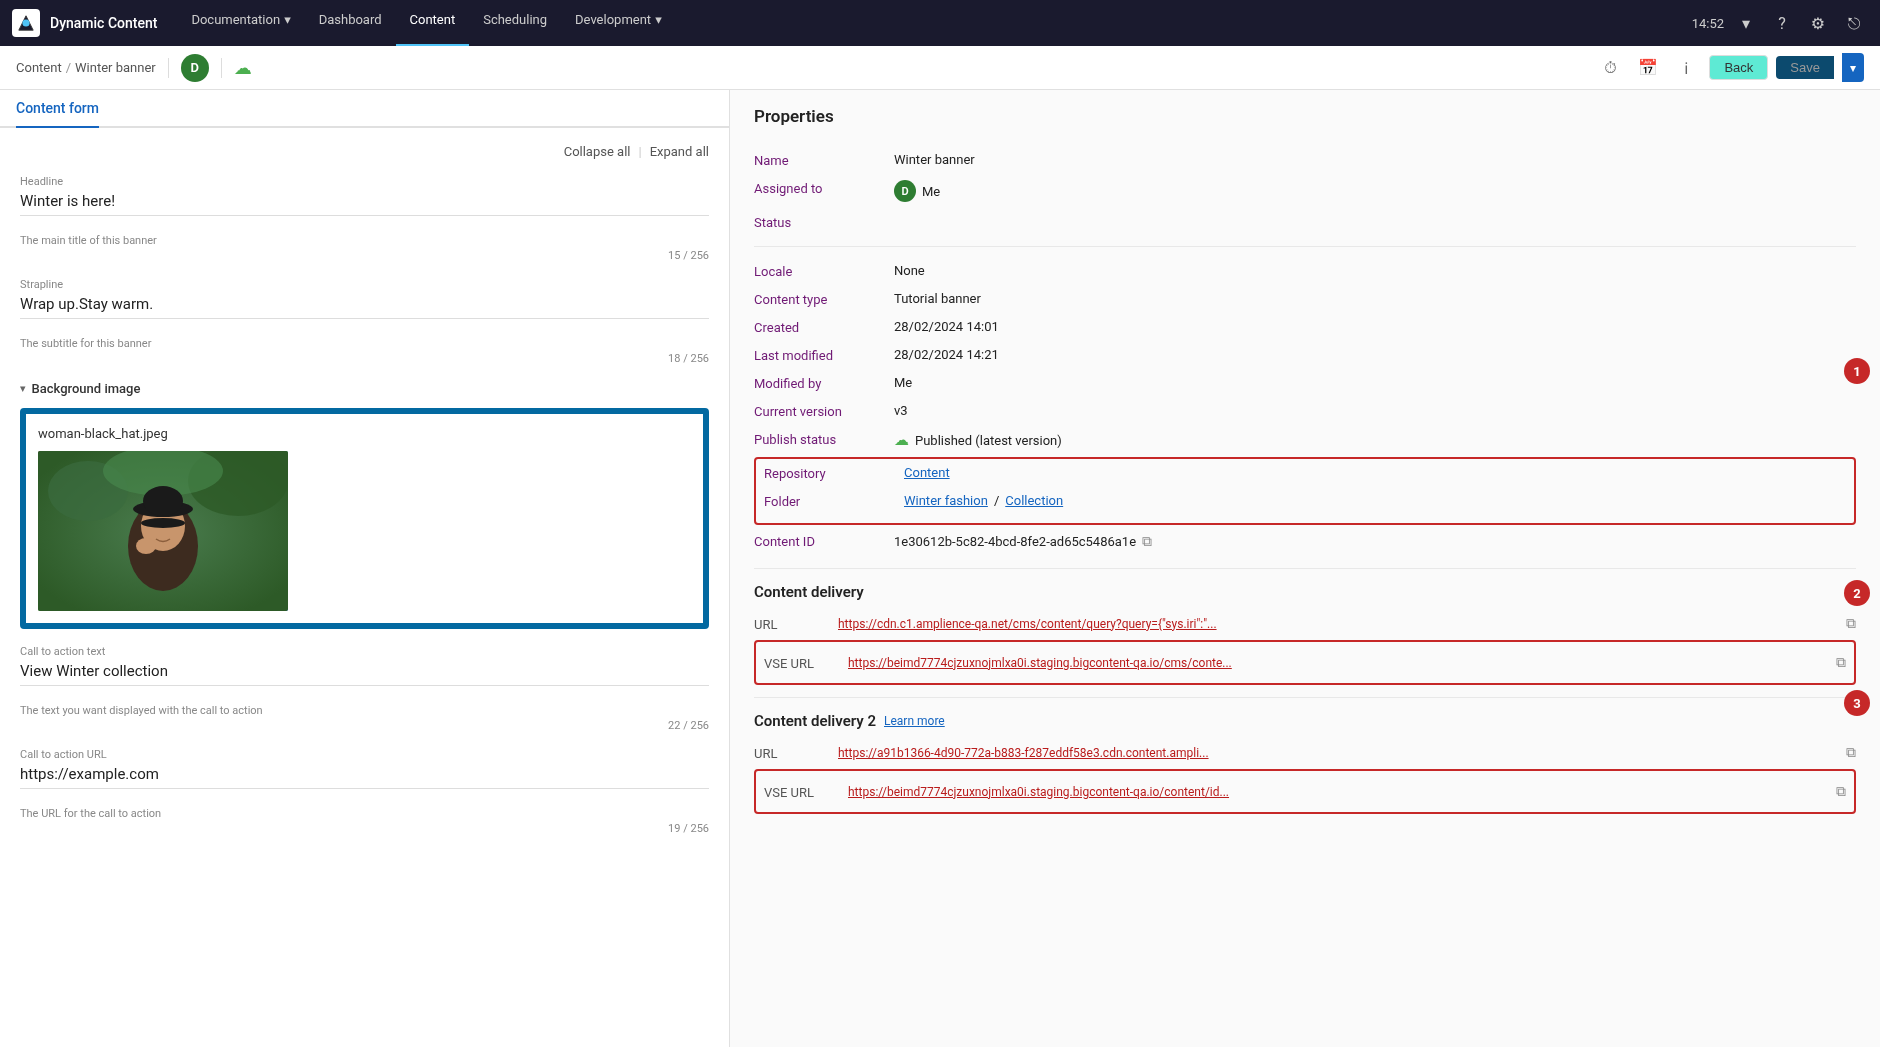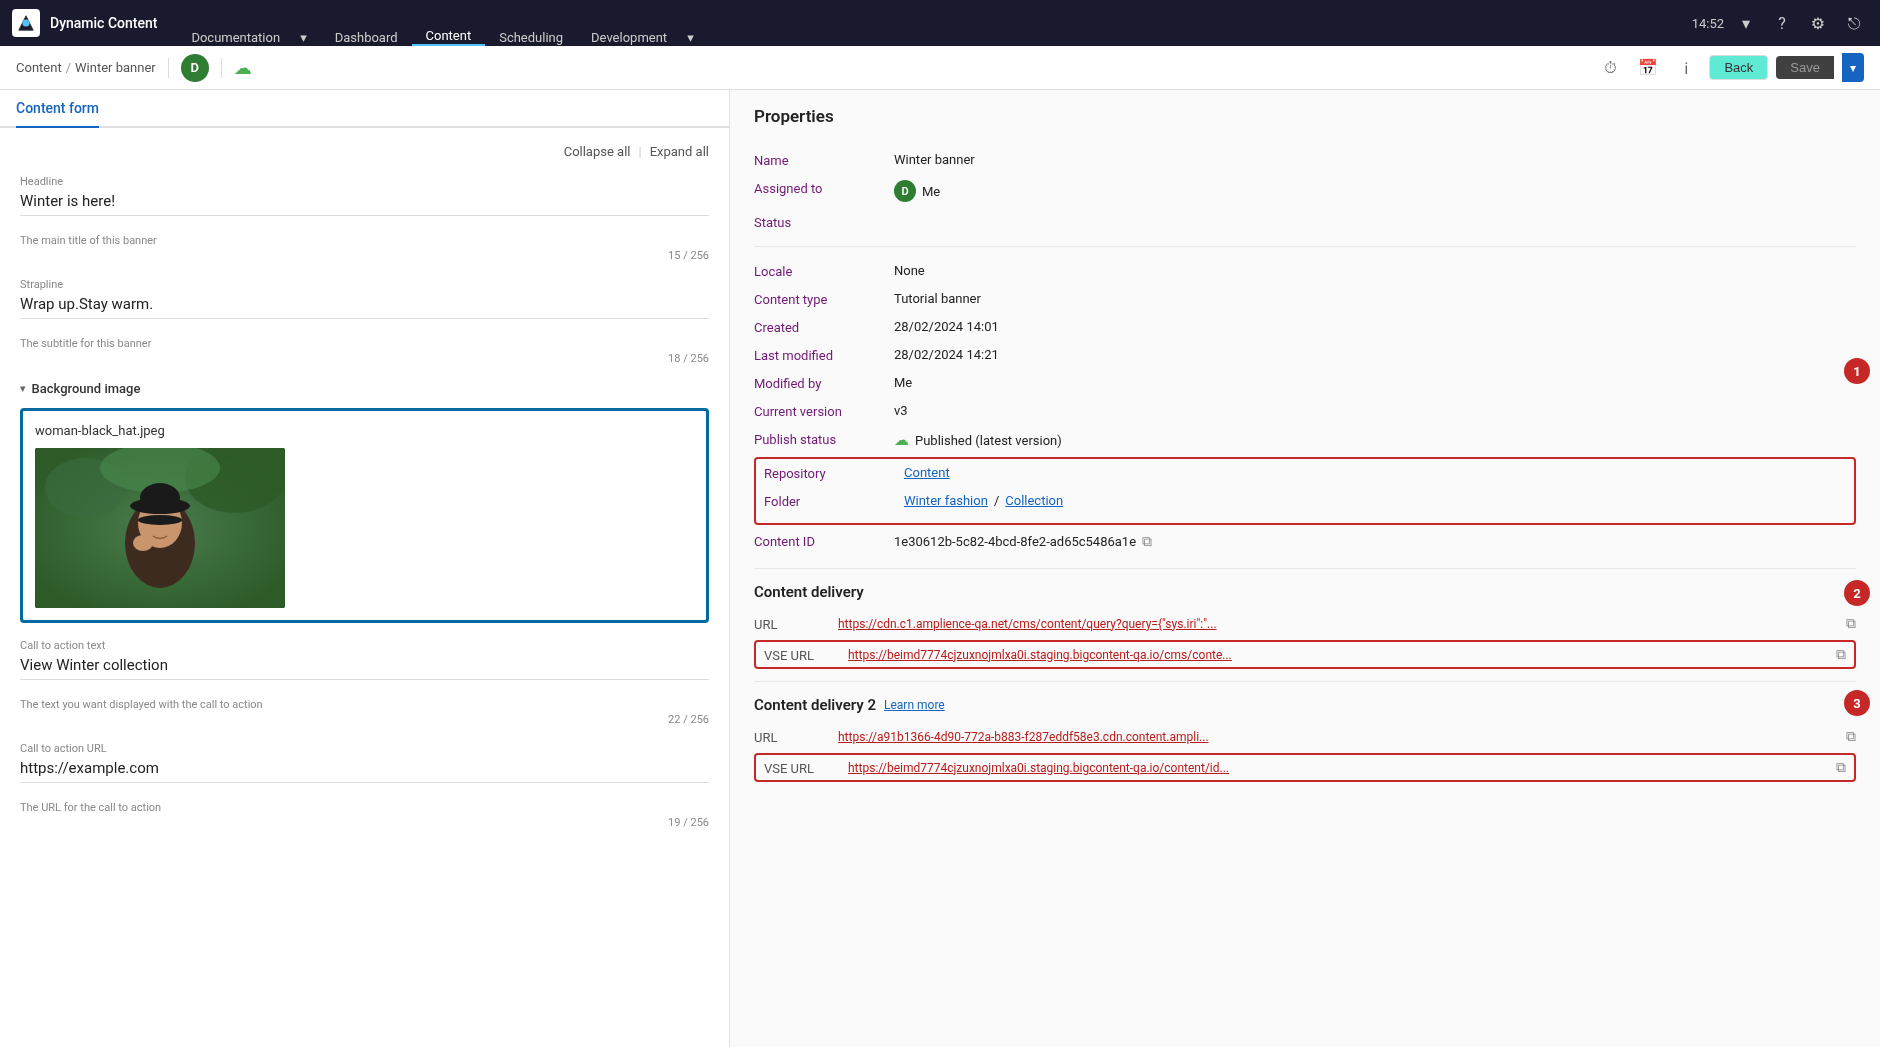--- a/index.html
+++ b/index.html
@@ -27,26 +27,26 @@
     .top-nav .app-name {
       color: #fff;
       font-size: 14px;
       font-weight: 500;
       margin-right: 20px;
       white-space: nowrap;
     }
     .top-nav .nav-item {
       color: #ccc;
       font-size: 13px;
-      padding: 1px 14px;
+      padding: 12px 14px;
       height: 46px;
-      display: flex; align-items: flex-end;
+      display: flex; align-items: flex-start;
       cursor: pointer;
       white-space: nowrap;
-      gap: 20px;
+      gap: 4px;
     }
     .top-nav .nav-item.active { color: #fff; border-bottom: 2px solid #4fc3f7; }
     .top-nav .nav-spacer { flex: 1; }
     .top-nav .nav-right {
       display: flex; align-items: center; gap: 8px;
     }
     .top-nav .time { color: #ccc; font-size: 13px; }
     .top-nav .nav-icon-btn {
       color: #ccc;
       width: 28px; height: 28px;
@@ -103,21 +103,21 @@
       border: 1px solid #ddd;
       background: #5eead4;
       color: #333;
       padding: 4px 14px;
       border-radius: 4px;
       cursor: pointer;
       font-size: 13px;
     }
     .second-bar .btn-save {
       border: none;
-      background: #404040;
+      background: #0c4a6e;
       color: #999;
       padding: 4px 14px;
       border-radius: 4px 0 0 4px;
       cursor: not-allowed;
       font-size: 13px;
     }
     .second-bar .btn-save-arrow {
       background: #1565c0;
       color: #fff;
       border: none;
@@ -217,21 +217,21 @@
       gap: 6px;
       font-size: 13px;
       color: #333;
       margin-bottom: 12px;
       font-weight: 500;
       cursor: pointer;
     }
     .section-header .chevron { font-size: 11px; color: #666; }
 
     .image-box {
-      border: 3px solid #0369a1;
+      border: 6px solid #0369a1;
       border-radius: 4px;
       padding: 12px;
       margin-bottom: 16px;
     }
     .image-box .image-name {
       font-size: 13px;
       color: #333;
       margin-bottom: 10px;
     }
 
@@ -365,21 +365,21 @@
     }
     .img-placeholder svg {
       width: 100%; height: 100%;
     }
 
     .vse-url-box {
       border: 2px solid #c62828;
       border-radius: 4px;
       display: flex;
       align-items: center;
-      padding: 4px 8px;
+      padding: 12px 8px;
       gap: 4px;
       margin: 4px 0;
     }
     .regular-url-row {
       display: flex;
       align-items: center;
       padding: 4px 0;
       gap: 4px;
     }
   </style>

